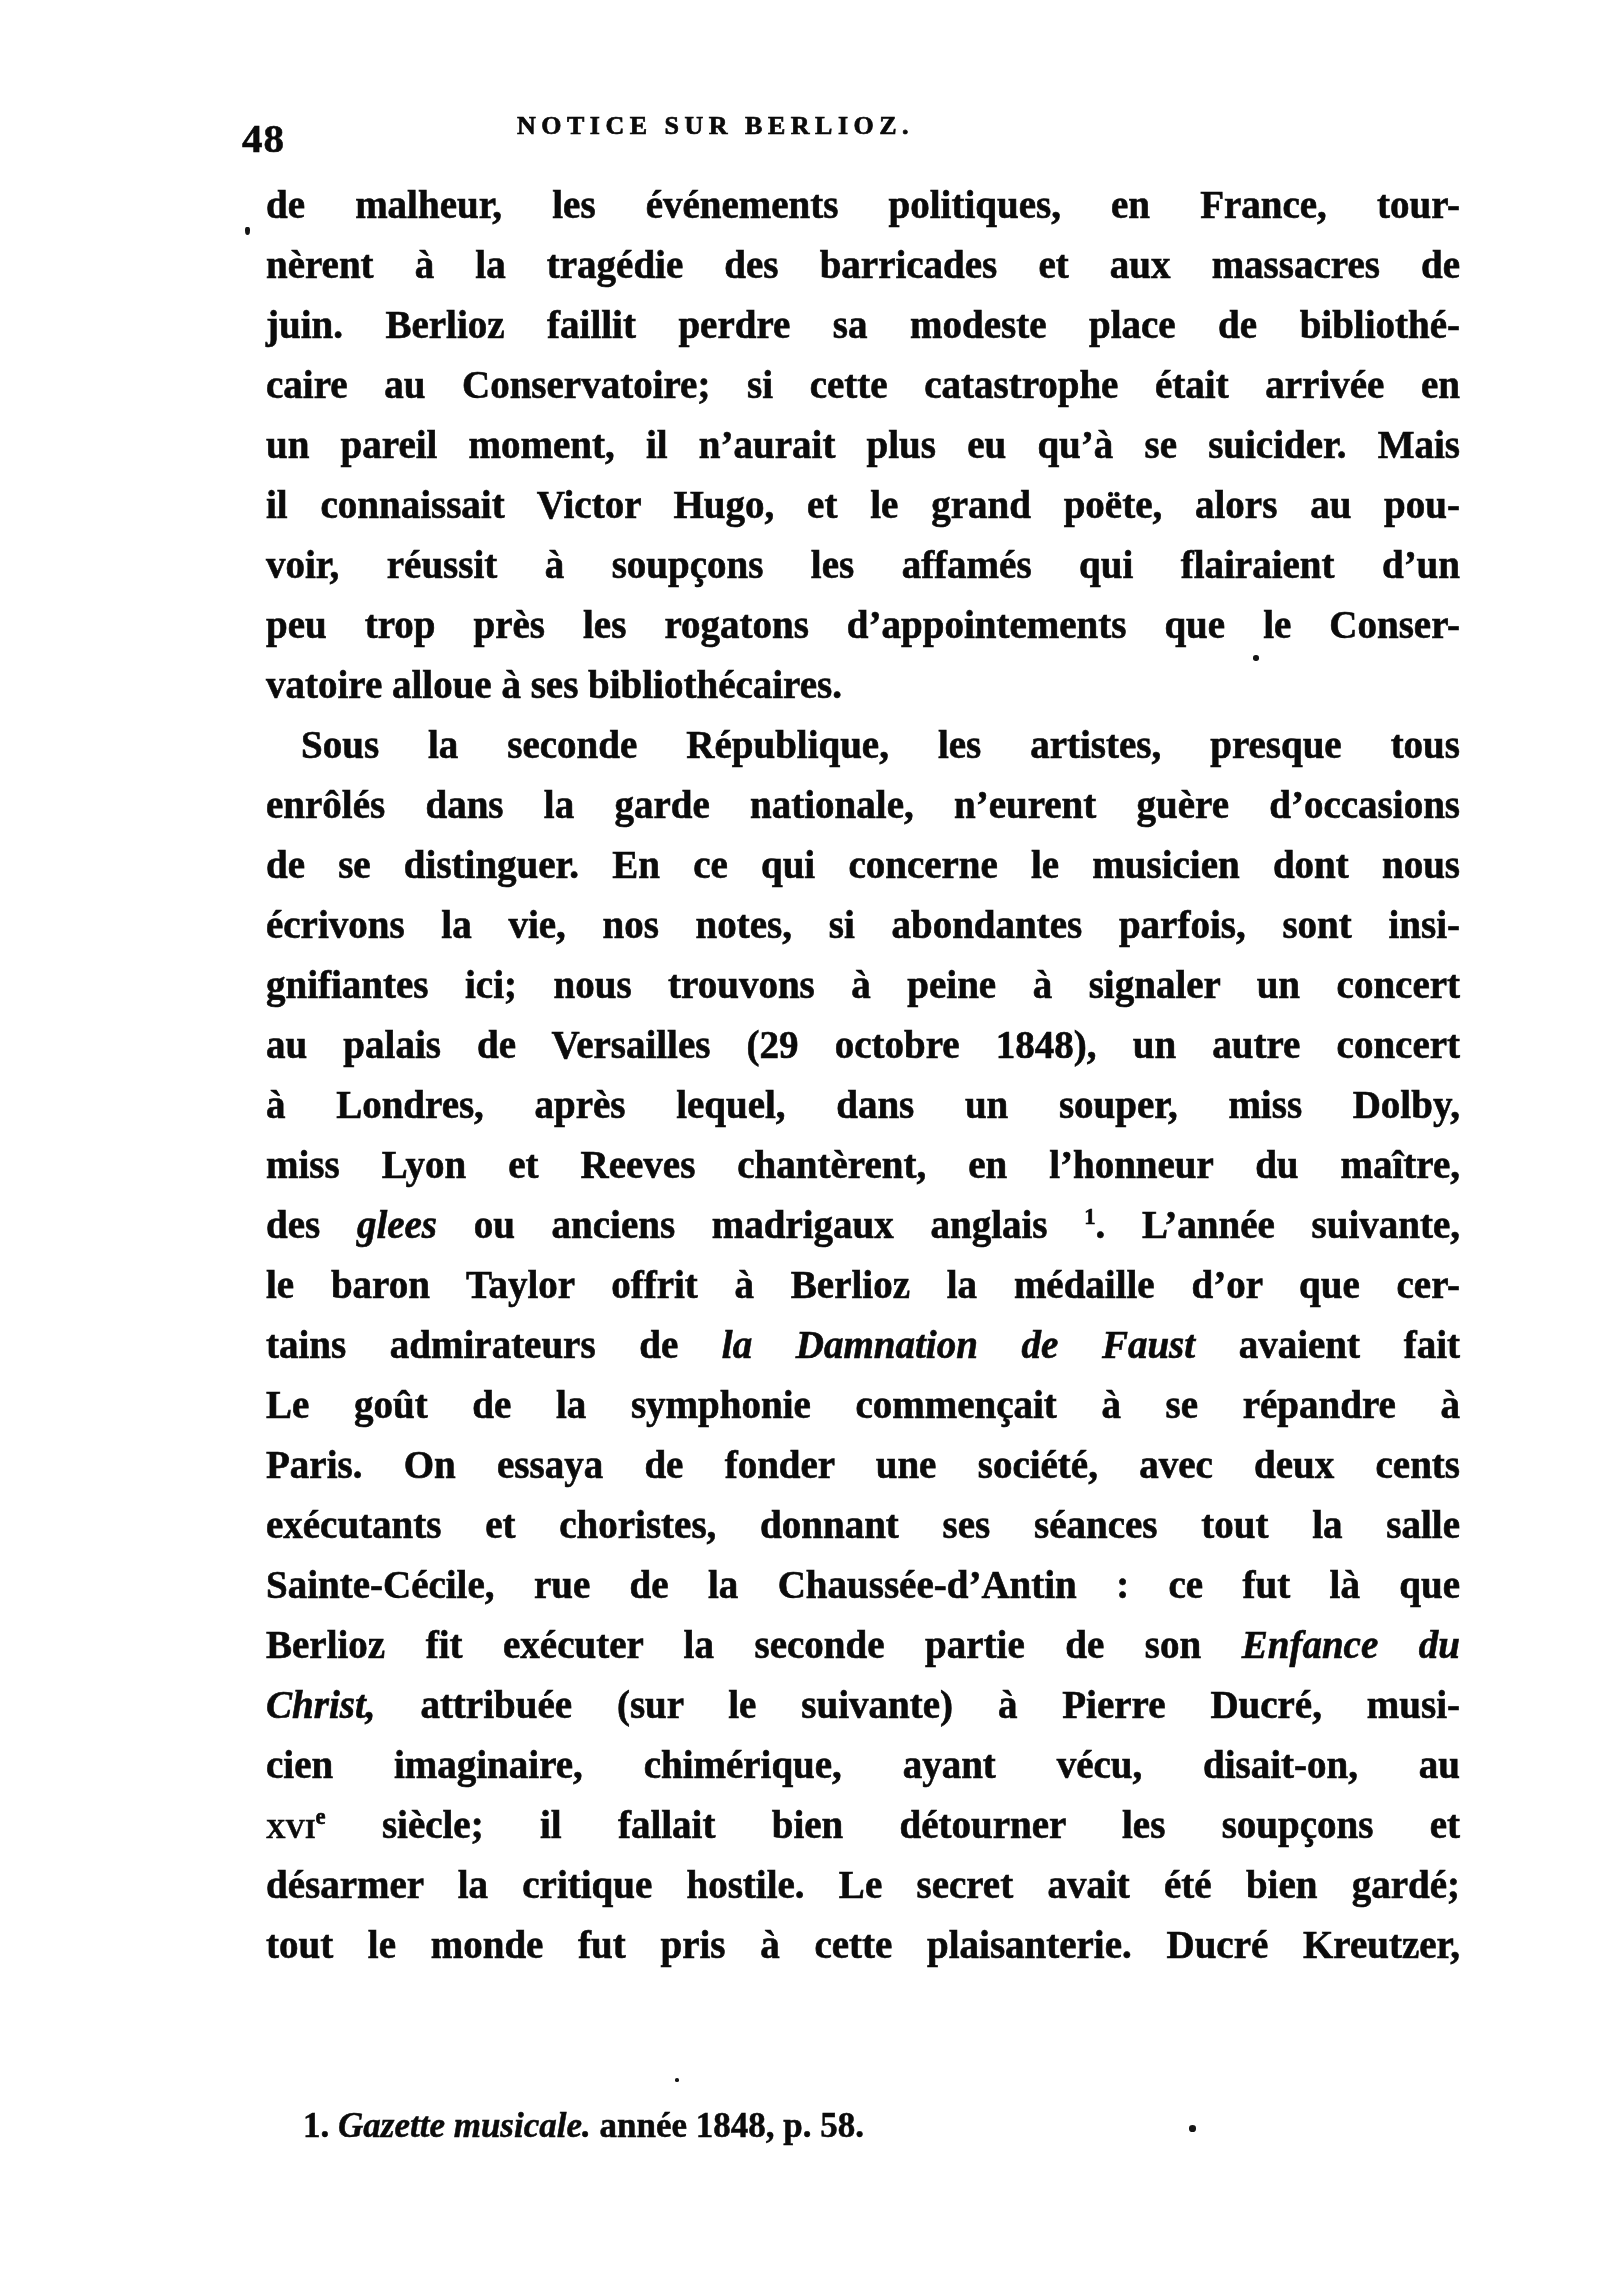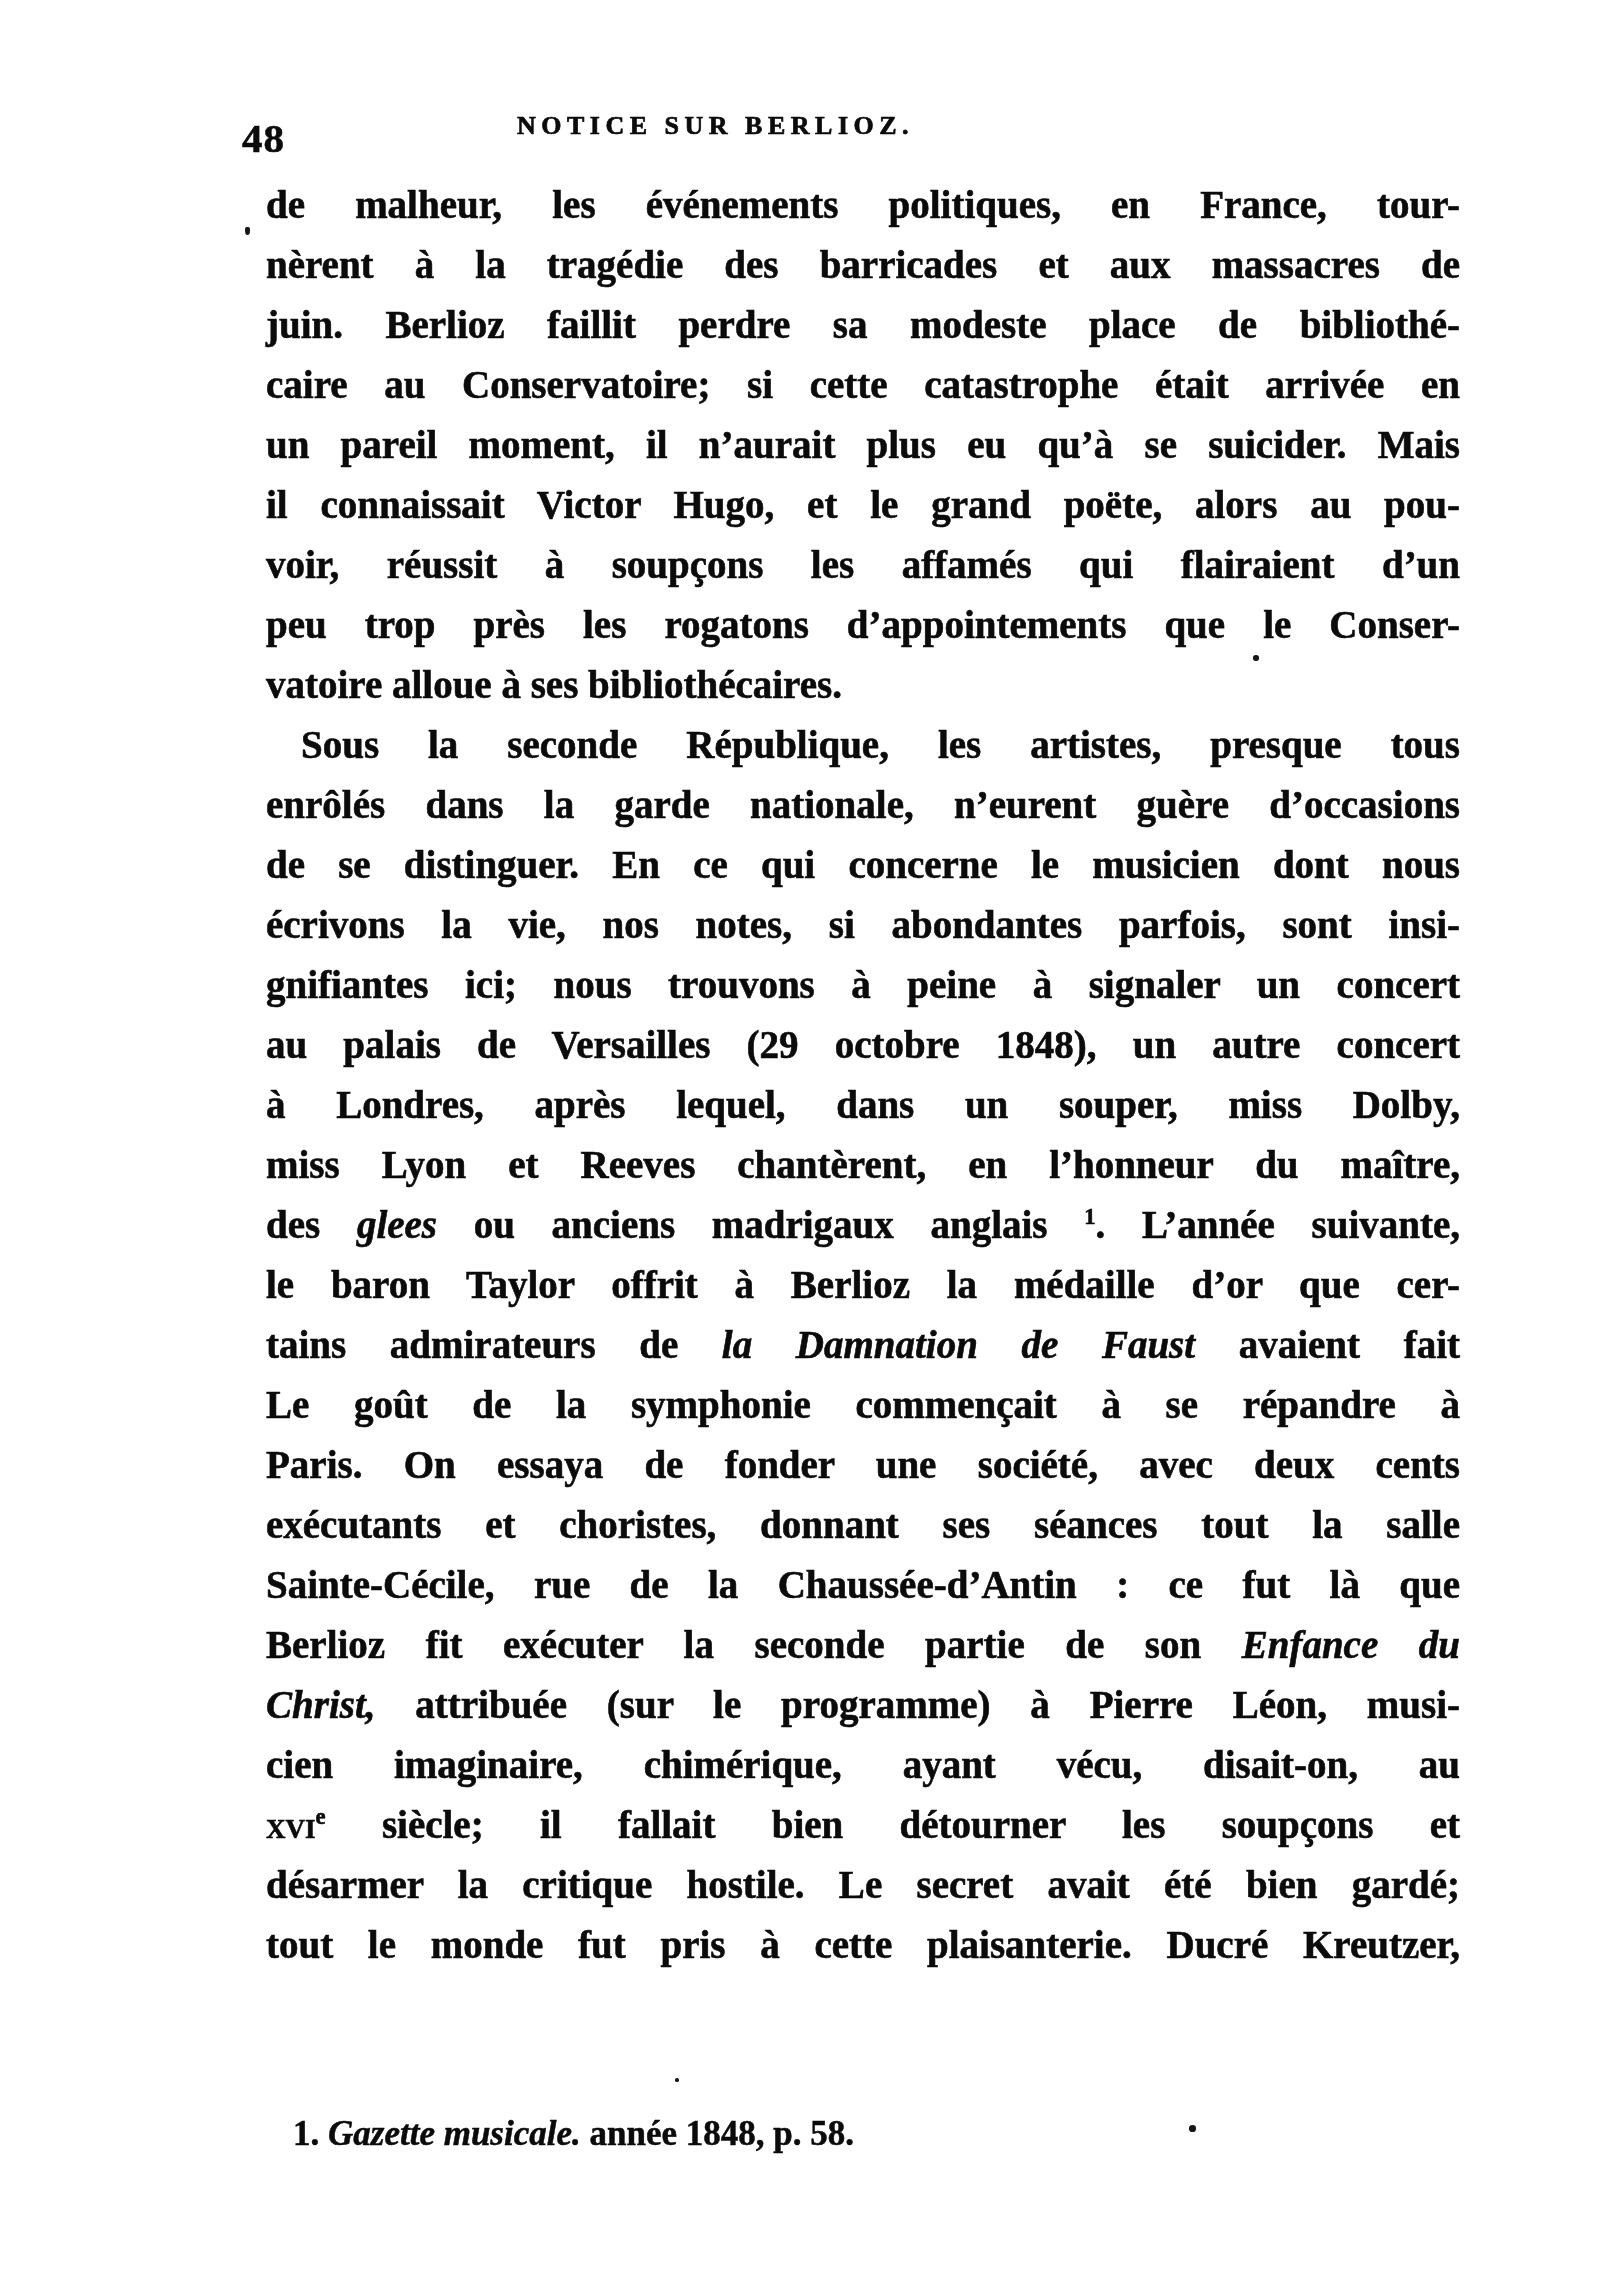--- a/index.html
+++ b/index.html
@@ -47,26 +47,25 @@
   }
   .line.para-end { text-align-last: left; }
   .line.indent { text-indent: 35px; }
 
   .it  { font-style: italic; }
   .sup { font-size: 58%; vertical-align: super; line-height: 0; }
   .sc  { font-variant: small-caps; }
 
   .footnote {
     position: absolute;
-    left: 293px; top: 2104px; width: 1015px;
+    left: 303px; top: 2104px; width: 1015px;
     font-size: 35px; font-weight: 700;
     line-height: 44px;
     -webkit-text-stroke: 0.5px currentColor;
     white-space: nowrap;
-    margin-top: 8px;
   }
 
   .speck {
     position: absolute;
     background: #151515;
     border-radius: 50%;
   }
   .speck.s1 { left: 1253px; top: 655px;  width: 5.5px; height: 5.5px; }
   .speck.s2 { left: 675px;  top: 2078px; width: 3.7px; height: 3.7px; }
   .speck.s3 { left: 1189px; top: 2125px; width: 7.4px; height: 6.5px; }
@@ -100,21 +99,21 @@
       <div class="line"><span>à Londres, après lequel, dans un souper, miss Dolby,</span></div>
       <div class="line"><span>miss Lyon et Reeves chantèrent, en l’honneur du maître,</span></div>
       <div class="line"><span>des </span><span class="it">glees</span><span> ou anciens madrigaux anglais </span><span class="sup">1</span><span>. L’année suivante,</span></div>
       <div class="line"><span>le baron Taylor offrit à Berlioz la médaille d’or que cer-</span></div>
       <div class="line"><span>tains admirateurs de </span><span class="it">la Damnation de Faust</span><span> avaient fait</span></div>
       <div class="line"><span>Le goût de la symphonie commençait à se répandre à</span></div>
       <div class="line"><span>Paris. On essaya de fonder une société, avec deux cents</span></div>
       <div class="line"><span>exécutants et choristes, donnant ses séances tout la salle</span></div>
       <div class="line"><span>Sainte-Cécile, rue de la Chaussée-d’Antin : ce fut là que</span></div>
       <div class="line"><span>Berlioz fit exécuter la seconde partie de son </span><span class="it">Enfance du</span></div>
-      <div class="line"><span class="it">Christ,</span><span> attribuée (sur le programme) à Pierre Léon, musi-</span></div>
+      <div class="line"><span class="it">Christ,</span><span> attribuée (sur le suivante) à Pierre Ducré, musi-</span></div>
       <div class="line"><span>cien imaginaire, chimérique, ayant vécu, disait-on, au</span></div>
       <div class="line"><span class="sc">xvi</span><span class="sup">e</span><span> siècle; il fallait bien détourner les soupçons et</span></div>
       <div class="line"><span>désarmer la critique hostile. Le secret avait été bien gardé;</span></div>
       <div class="line"><span>tout le monde fut pris à cette plaisanterie. Ducré Kreutzer,</span></div>
     </div>
 
   <div class="footnote"><span>1. </span><span class="it">Gazette musicale.</span><span> année 1848, p. 58.</span></div>
 
   <div class="speck s1"></div>
   <div class="speck s2"></div>

